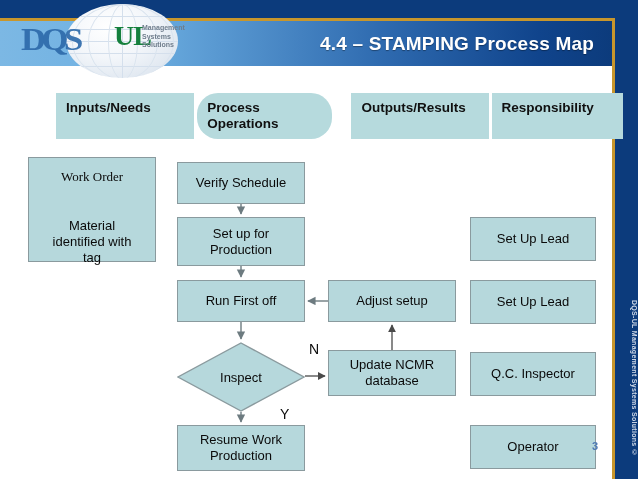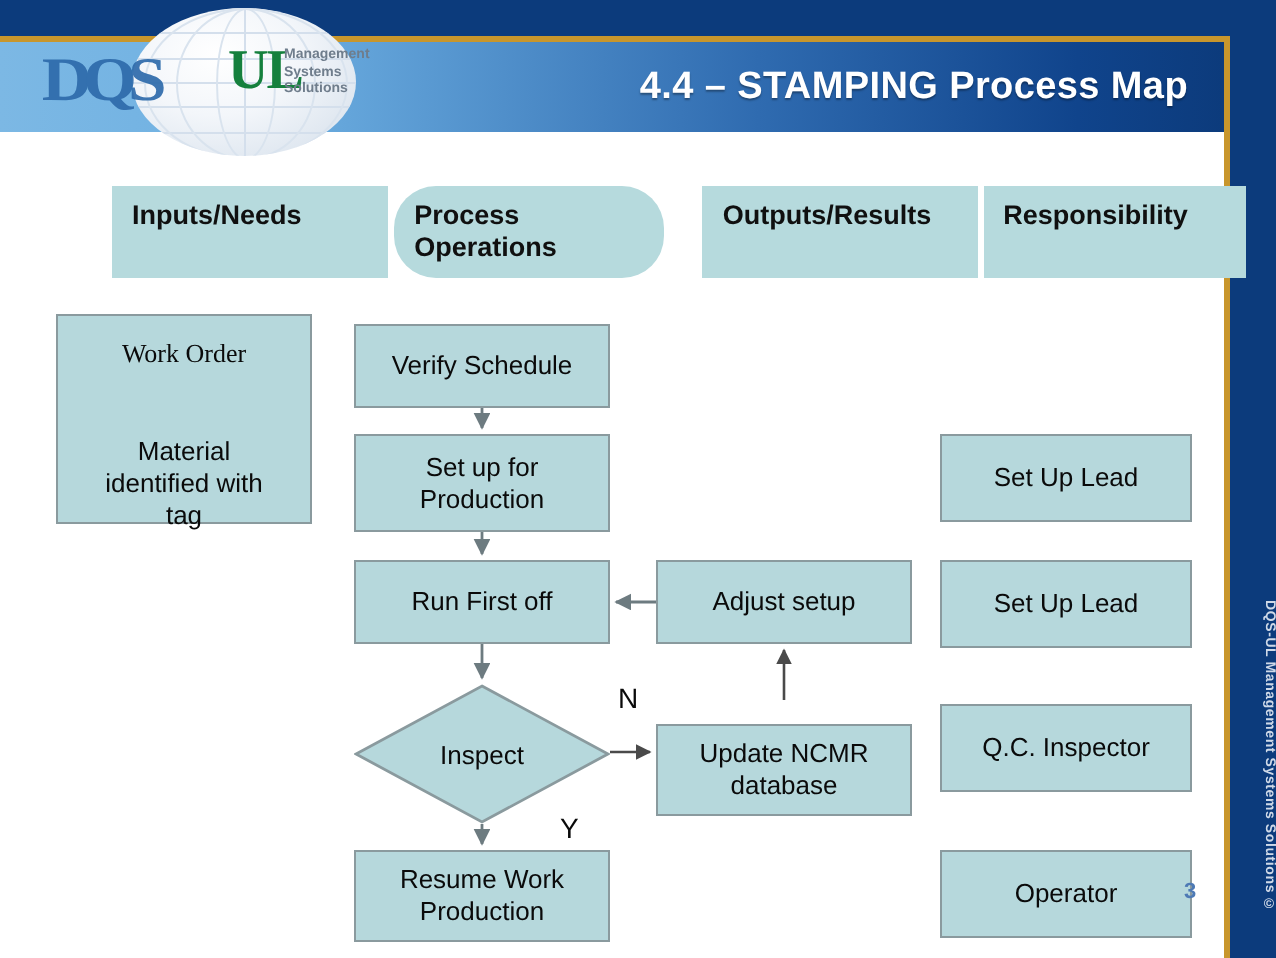--- a/index.html
+++ b/index.html
@@ -201,21 +201,21 @@
     display: flex; align-items: center; justify-content: center;
     font-size: 13px; color: #0a0a0a;
   }
 
   
   #box-adjust       { left: 328px; top: 282px; width: 128px; height: 42px; }
   #box-ncmr         { left: 328px; top: 352px; width: 128px; height: 46px; }
 
   
   #box-adjust       { top: 200px; }
-  #box-ncmr         { top: 282px; justify-content: center; }
+  #box-ncmr         { top: 270px; justify-content: center; }
 
   
   #box-supervisor   { left: 470px; top: 80px;  width: 126px; height: 44px; }
   #box-setuplead1   { left: 470px; top: 137px; width: 126px; height: 44px; }
   #box-setuplead2   { left: 470px; top: 200px; width: 126px; height: 44px; }
   #box-qcinspector  { left: 470px; top: 272px; width: 126px; height: 44px; }
   #box-operator     { left: 470px; top: 345px; width: 126px; height: 44px; }
 
   
   #connectors {

